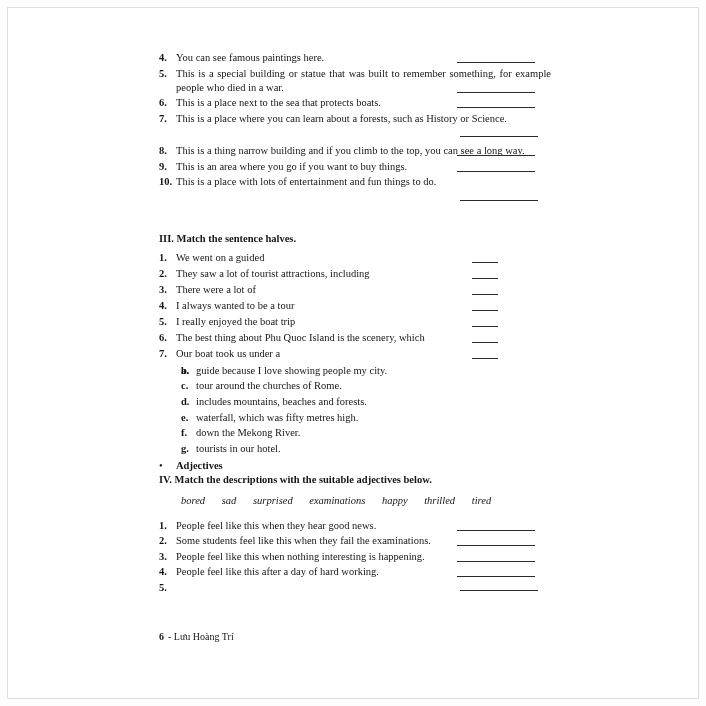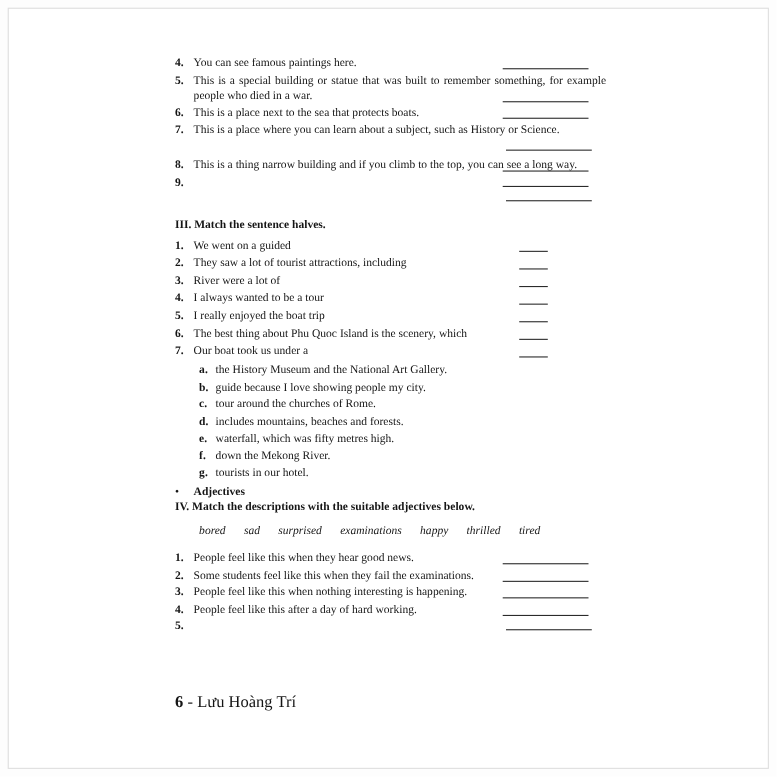--- a/index.html
+++ b/index.html
@@ -38,34 +38,34 @@
   .blank.short { width: 26px; }
   .flexrow .blank { align-self: flex-end; margin-bottom: 2px; margin-left: auto; }
   .flexrow .blank.long { margin-right: 16px; }
   .flexrow .blank.short { margin-right: 53px; }
   .abs-br { position: absolute; right: 16px; bottom: 2px; }
   .blank-row { height: 14px; text-align: right; padding-right: 13px; margin-bottom: 1.5px; }
 
   .gap-top { margin-top: 3px; }
 
   .sec-title { font-weight: bold; }
-  .title-iii { margin-top: 11px; margin-bottom: 5px; }
+  .title-iii { margin-top: 27px; margin-bottom: 5px; }
   .match-block .item { margin-bottom: 2px; }
   .options-block { margin-top: 3px; }
   .opt { margin-left: 22px; padding-left: 15px; margin-bottom: 1.7px; }
 
   .bullet-line { position: relative; padding-left: 17px; font-weight: bold; margin-top: 3px; }
   .bullet-line .bullet { position: absolute; left: 0; top: 0; font-weight: normal; }
 
   .word-bank { margin-left: 22px; margin-top: 7px; margin-bottom: 11px; font-style: italic; }
   .word-bank .wb { margin-right: 14px; }
 
   .footer {
     position: absolute; left: 151px; top: 623px;
-    font-size: 15px;
+    font-size: 10px;
   }
   .footer .page-num { font-weight: bold; margin-right: 4px; }
 </style>
 </head>
 <body>
 
 <div class="page">
   <div class="content">
 
     <div class="item flexrow">
@@ -81,57 +81,62 @@
     </div>
 
     <div class="item flexrow">
       <span class="num">6.</span>
       <span class="text">This is a place next to the sea that protects boats.</span>
       <span class="blank long"></span>
     </div>
 
     <div class="item nowrap">
       <span class="num">7.</span>
-      <span class="text">This is a place where you can learn about a subject, such as History or Science.</span>
+      <span class="text">This is a place where you can learn about a forests, such as History or Science.</span>
     </div>
     <div class="blank-row">
       <span class="blank long"></span>
     </div>
 
     <div class="item just gap-top">
       <span class="num">8.</span>
       <span class="text">This is a thing narrow building and if you climb to the top, you can see a long way.</span>
       <span class="blank long abs-br"></span>
     </div>
 
     <div class="item flexrow">
       <span class="num">9.</span>
-      <span class="blank long"></span>
-    </div>
-
+      <span class="text">This is an area where you go if you want to buy things.</span>
+      <span class="blank long"></span>
+    </div>
+
+    <div class="item nowrap">
+      <span class="num">10.</span>
+      <span class="text">This is a place with lots of entertainment and fun things to do.</span>
+    </div>
     <div class="blank-row">
       <span class="blank long"></span>
     </div>
 
     <div class="sec-title title-iii">III. Match the sentence halves.</div>
 
     <div class="match-block">
       <div class="item flexrow">
         <span class="num">1.</span>
         <span class="text">We went on a guided</span>
         <span class="blank short"></span>
       </div>
       <div class="item flexrow">
         <span class="num">2.</span>
         <span class="text">They saw a lot of tourist attractions, including</span>
         <span class="blank short"></span>
       </div>
       <div class="item flexrow">
         <span class="num">3.</span>
-        <span class="text">River were a lot of</span>
+        <span class="text">There were a lot of</span>
         <span class="blank short"></span>
       </div>
       <div class="item flexrow">
         <span class="num">4.</span>
         <span class="text">I always wanted to be a tour</span>
         <span class="blank short"></span>
       </div>
       <div class="item flexrow">
         <span class="num">5.</span>
         <span class="text">I really enjoyed the boat trip</span>
@@ -145,21 +150,20 @@
       <div class="item flexrow">
         <span class="num">7.</span>
         <span class="text">Our boat took us under a</span>
         <span class="blank short"></span>
       </div>
     </div>
 
     <div class="options-block">
       <div class="item opt">
         <span class="num">a.</span>
-        <span class="text">the History Museum and the National Art Gallery.</span>
       </div>
       <div class="item opt">
         <span class="num">b.</span>
         <span class="text">guide because I love showing people my city.</span>
       </div>
       <div class="item opt">
         <span class="num">c.</span>
         <span class="text">tour around the churches of Rome.</span>
       </div>
       <div class="item opt">

